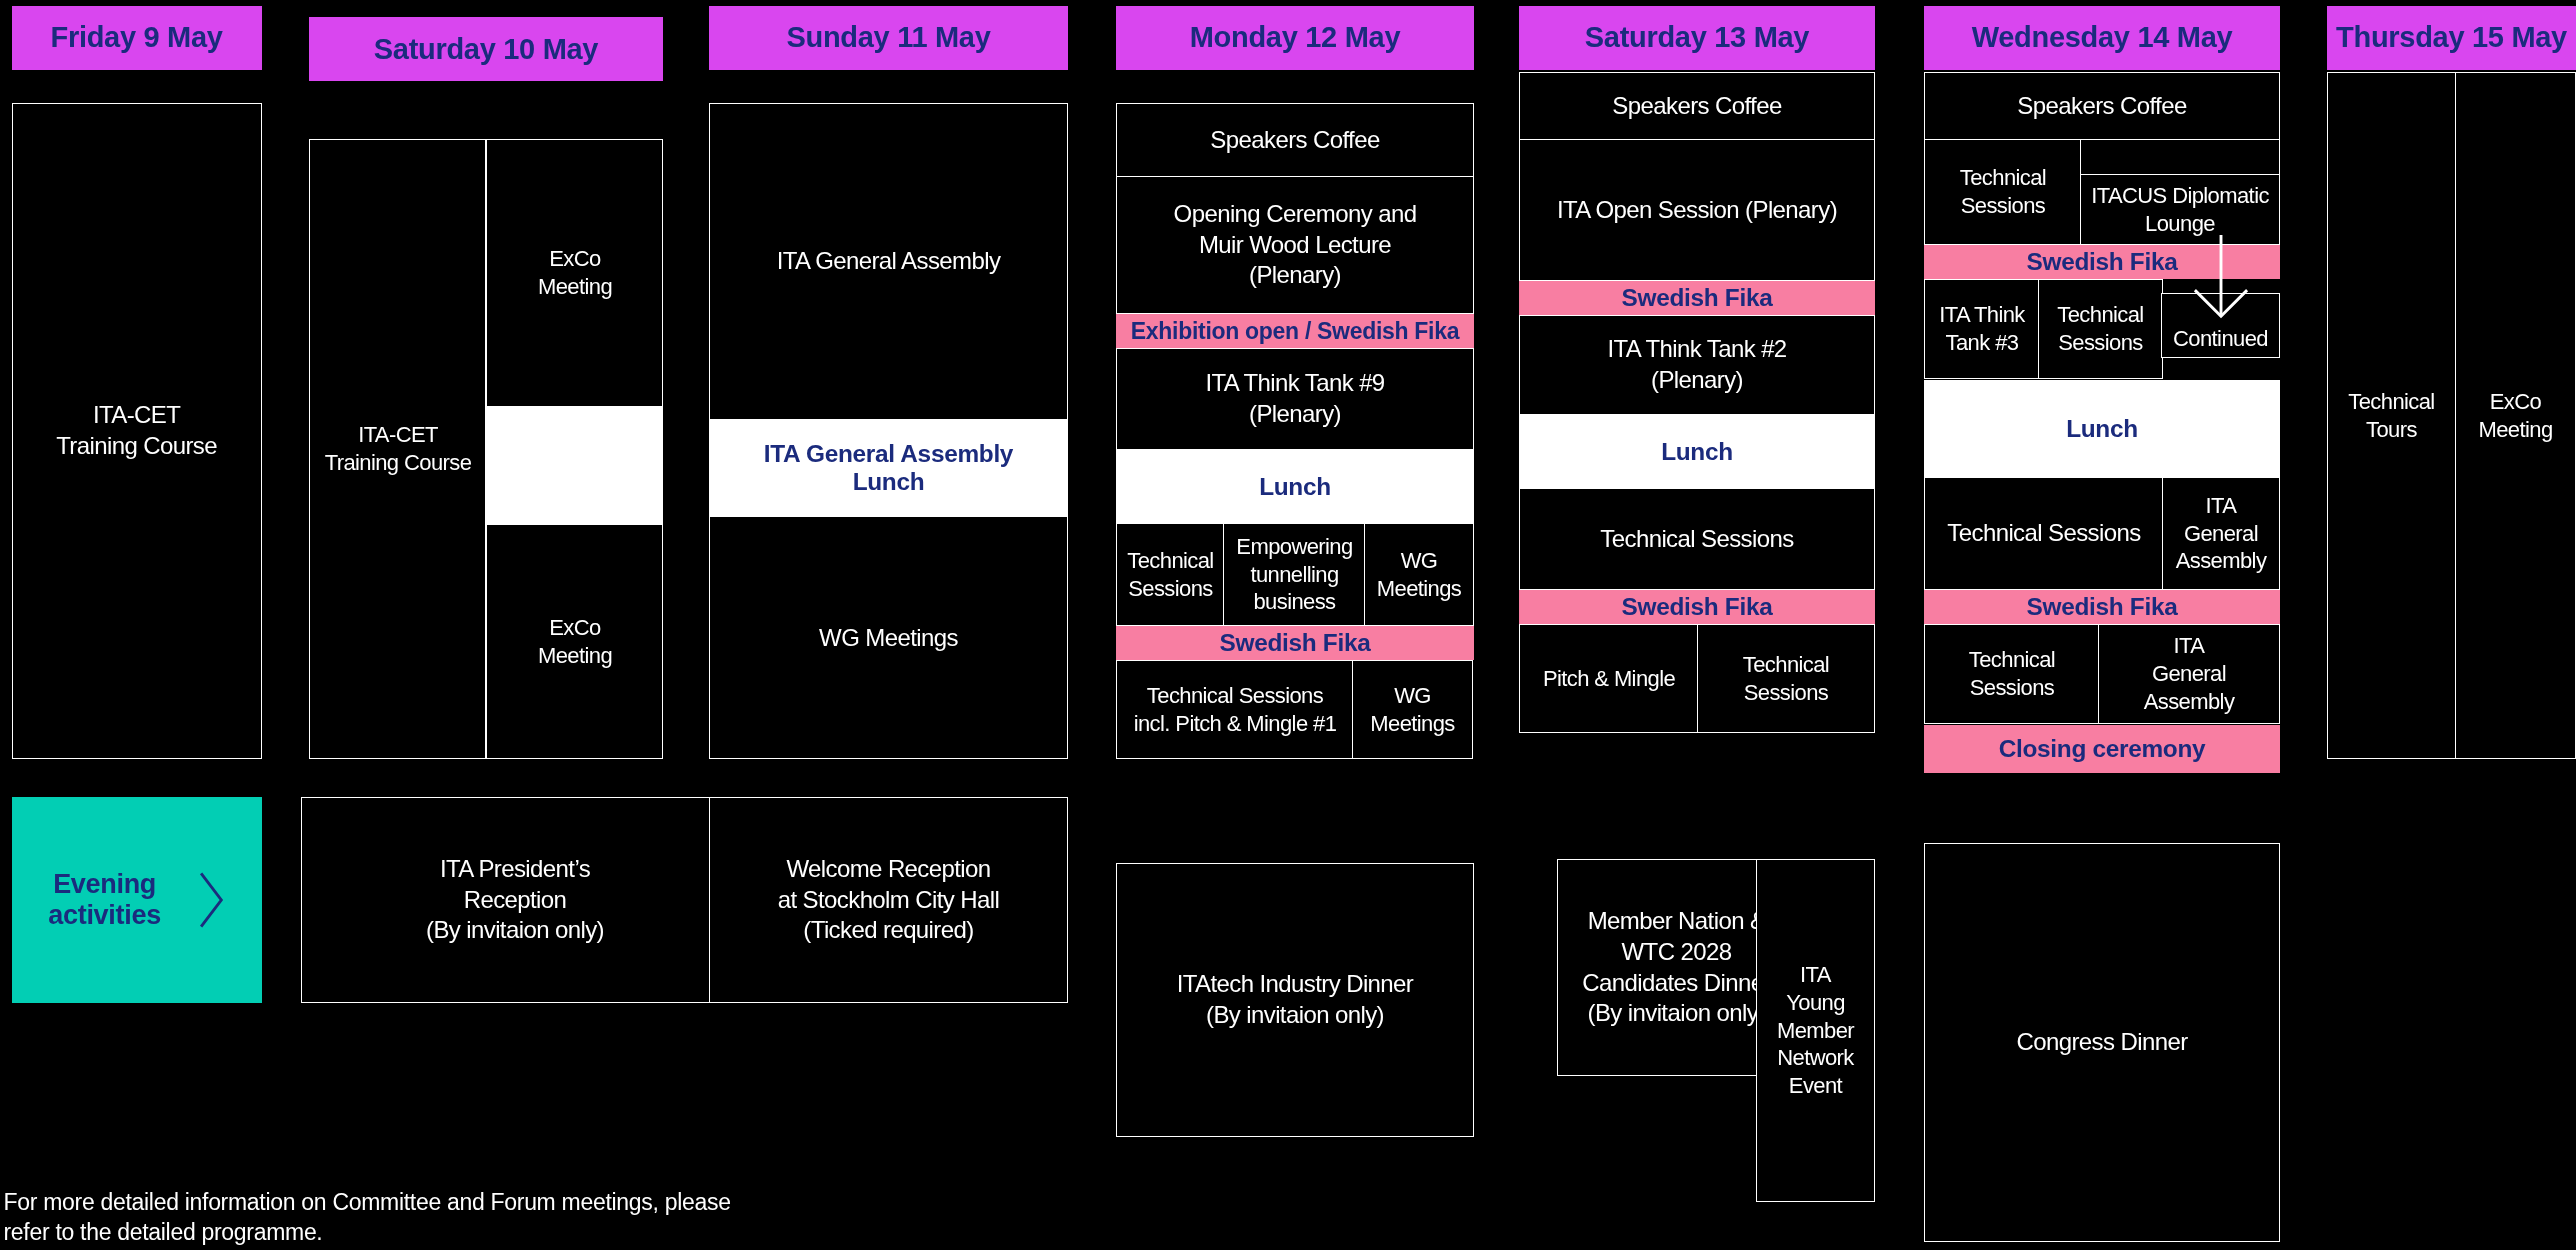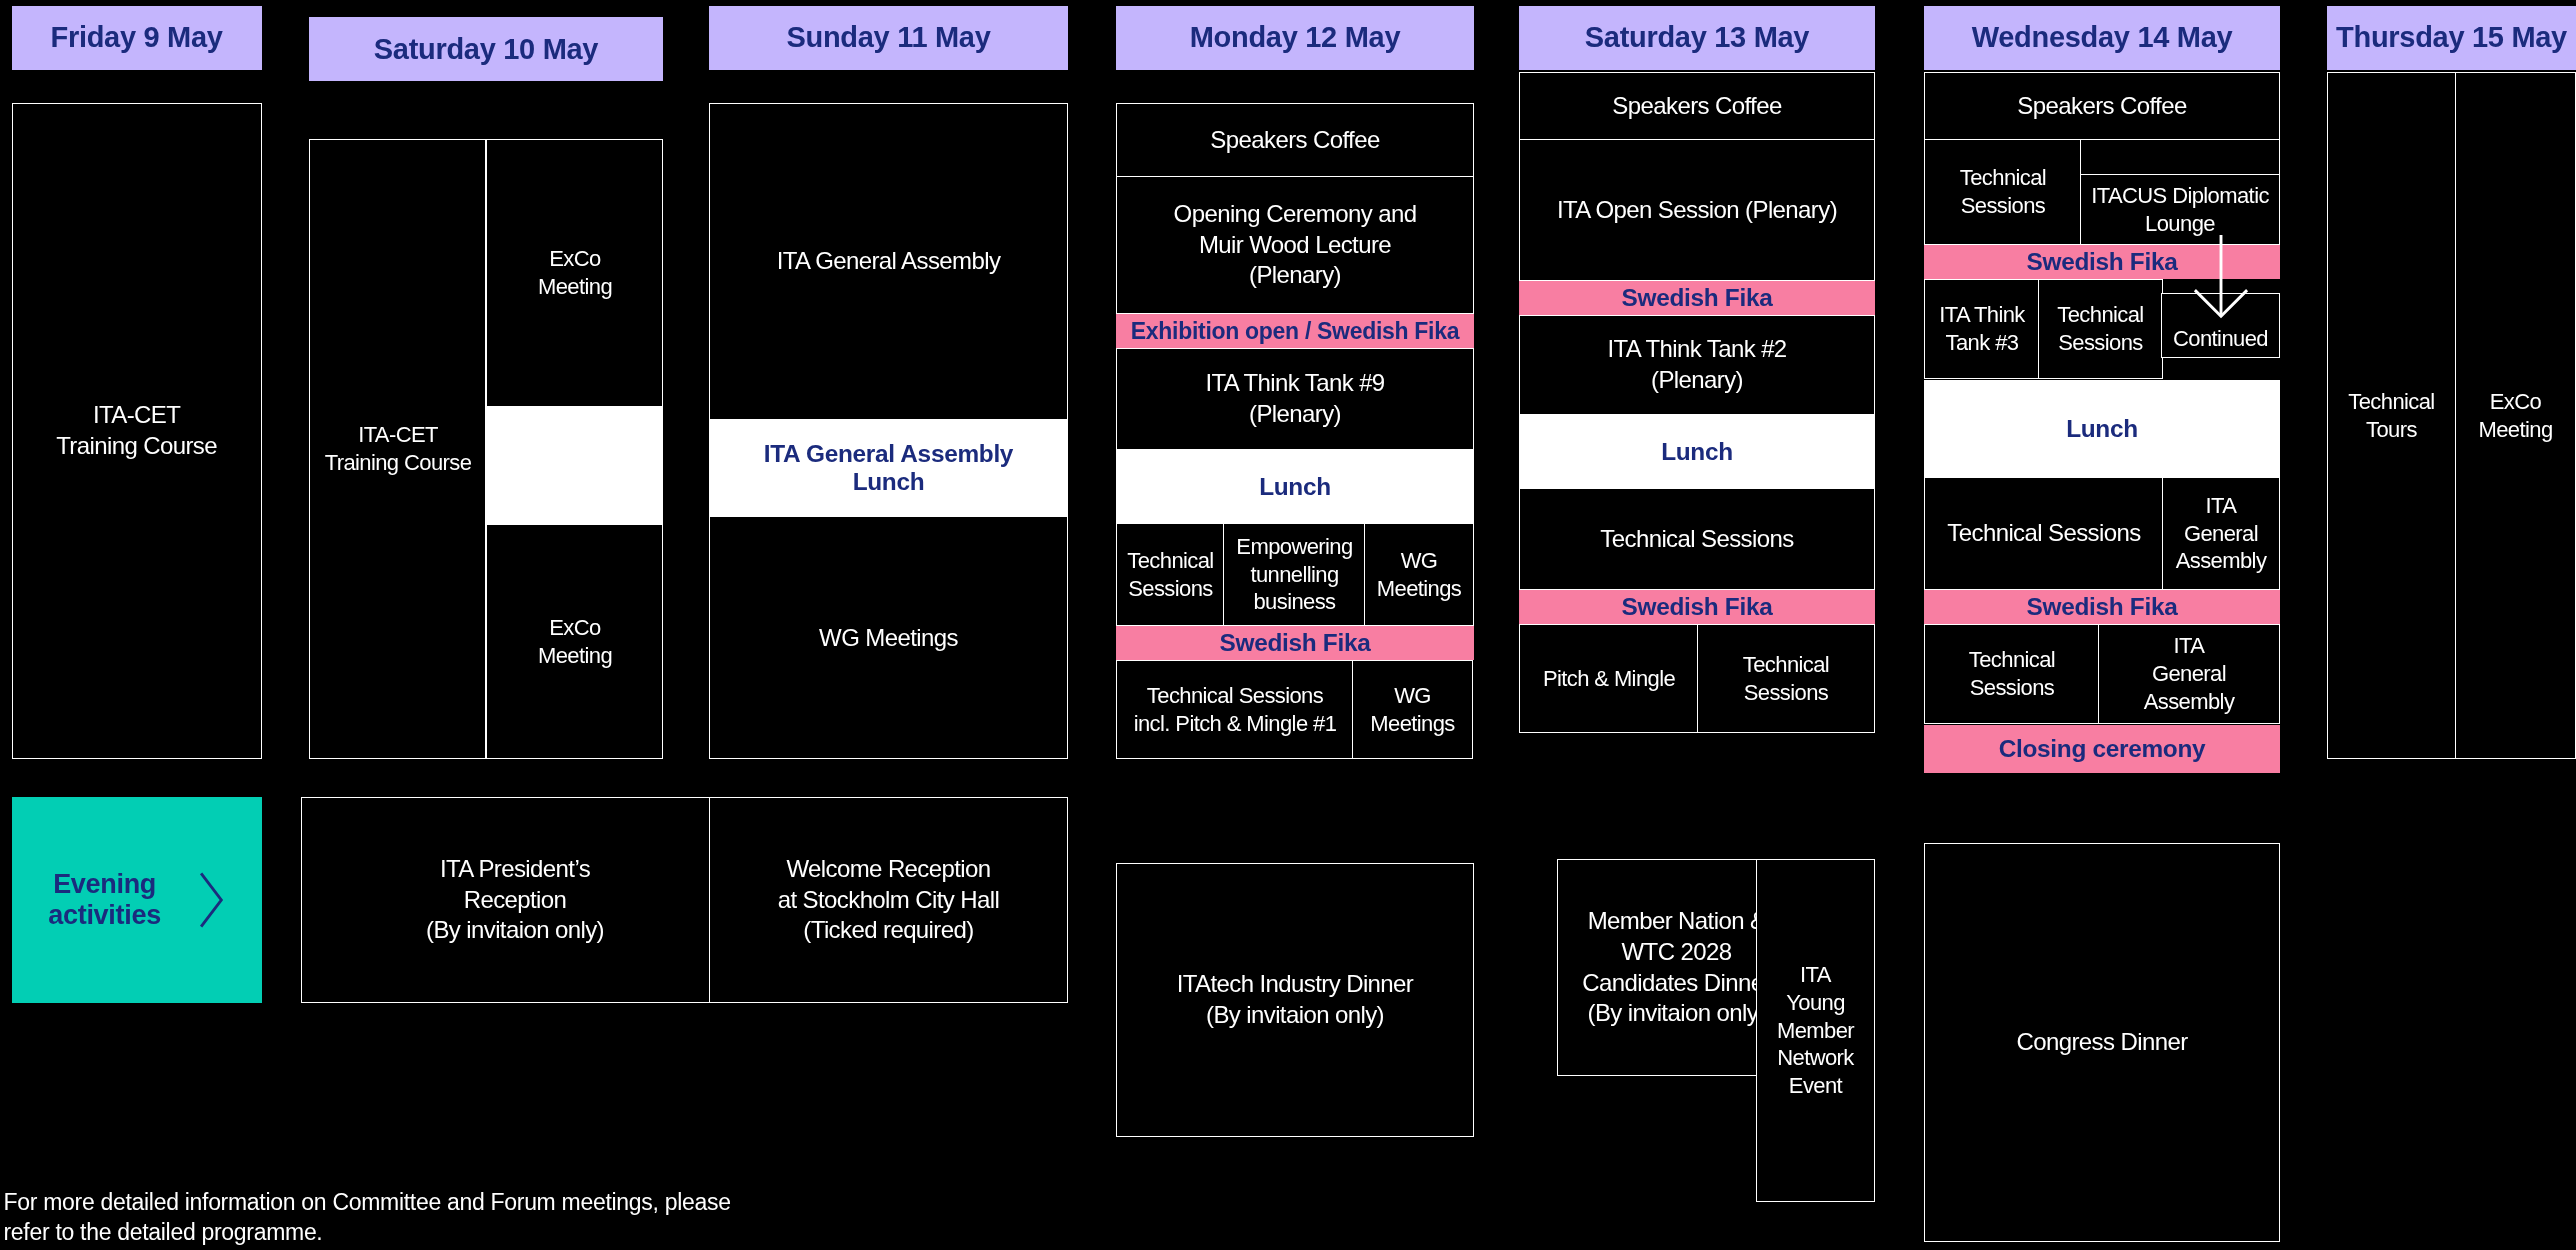--- a/index.html
+++ b/index.html
@@ -1,21 +1,21 @@
 <!DOCTYPE html>
 <html style="font-size:9.3px"><head>
 <meta charset="utf-8">
 <style>
   *{margin:0;padding:0;box-sizing:border-box}
   html,body{width:2576px;height:1251px;background:#000;overflow:hidden}
   body{font-family:"Liberation Sans",sans-serif;position:relative}
   .abs{position:absolute;display:flex;align-items:center;justify-content:center;text-align:center;white-space:pre-line}
   .box{background:#000;border:1.7px solid #fff;color:#fff}
   .celllabel{color:#fff}
-  .teal{background:#c4b5fd;color:#1b2b7d}
+  .teal{background:#d946ef;color:#1b2b7d}
   .pink{background:#f87ea2;color:#1b2b7d;font-weight:bold;font-size:24.4px;letter-spacing:-0.3px;z-index:2}
   .pink-sm{font-size:23px}
   .wband{background:#fff;color:#1b2b7d;font-weight:bold;font-size:24.4px;letter-spacing:-0.3px;z-index:2}
   .day{font-weight:bold;font-size:29px;letter-spacing:-0.3px}
   .evt{font-size:24px;letter-spacing:-0.6px;line-height:1.28}
   .evt-sm{font-size:22px;letter-spacing:-0.6px;line-height:1.26}
   .vline{position:absolute;background:#fff}
   .foot{position:absolute;color:#fff;font-size:23px;letter-spacing:-0.3px;line-height:1.32;white-space:pre-line}
   .evening-teal{background:#02ceb4;color:#1b2b7d;font-weight:bold;font-size:27px;letter-spacing:-0.3px;gap:37px}
   .bottom-align{align-items:flex-end;padding-bottom:4.6px}

